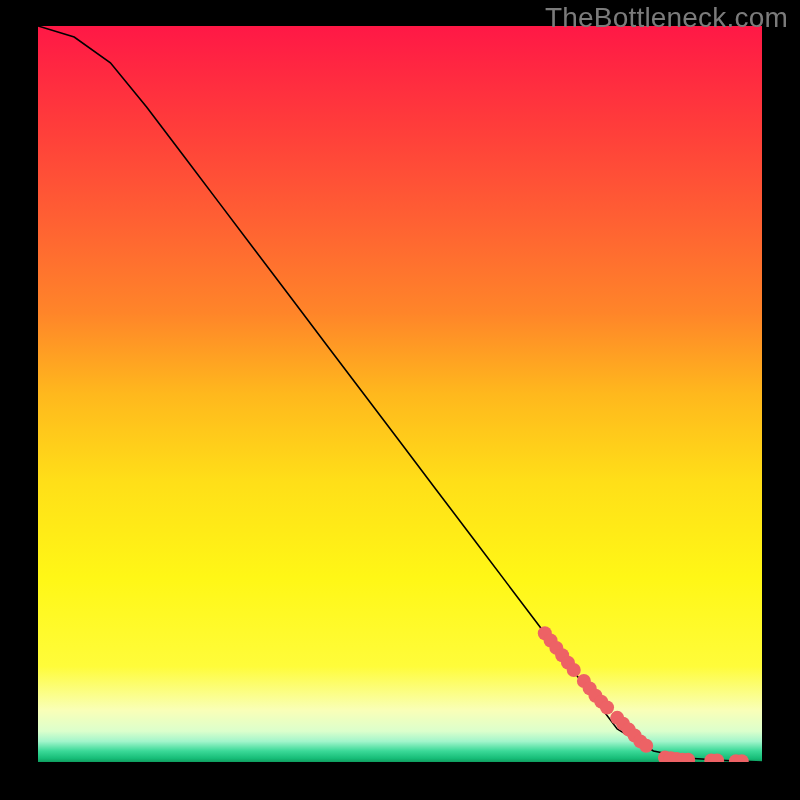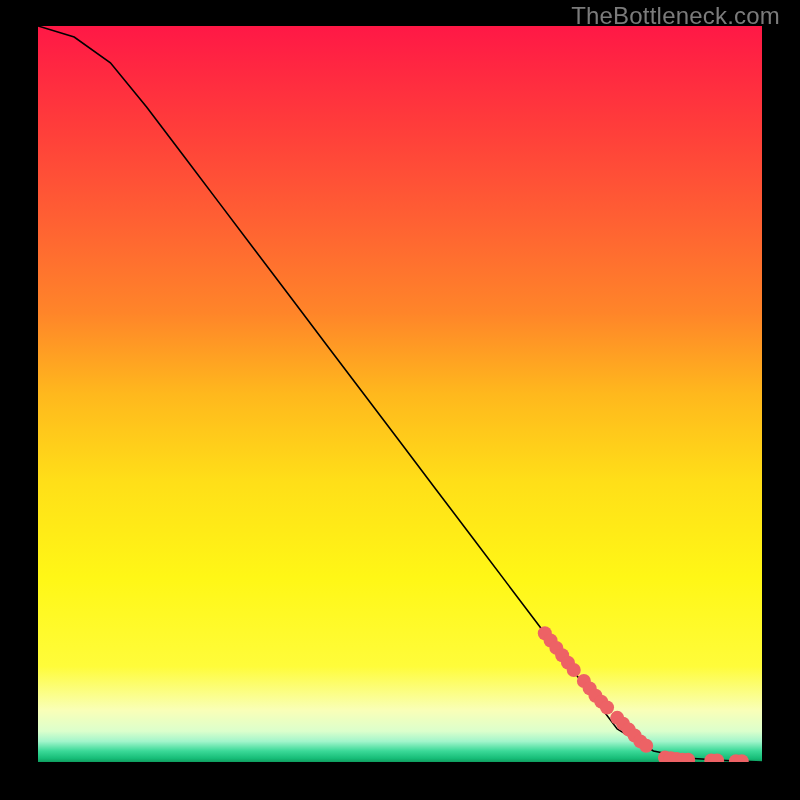--- a/index.html
+++ b/index.html
@@ -11,23 +11,23 @@
     overflow: hidden;
   }
   .frame {
     position: relative;
     width: 800px;
     height: 800px;
   }
   .watermark {
     position: absolute;
     top: 2px;
-    right: 20px;
+    right: 12px;
     font-family: Arial, Helvetica, sans-serif;
-    font-size: 24px;
+    font-size: 28px;
     color: #7b7b7b;
     letter-spacing: 0.2px;
   }
   .plot-area {
     position: absolute;
     left: 38px;
     top: 26px;
     width: 724px;
     height: 736px;
   }

